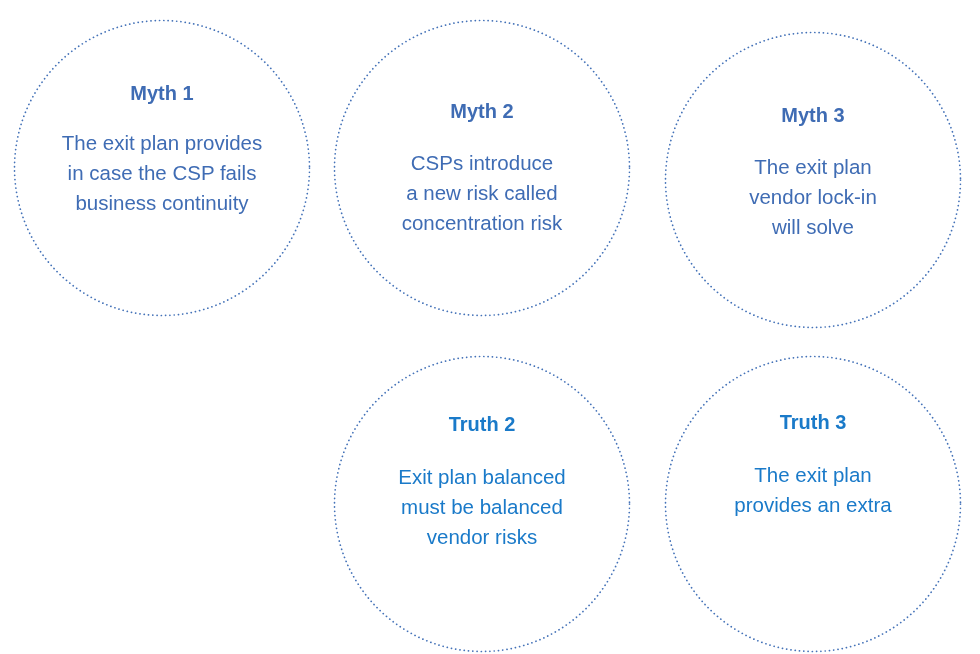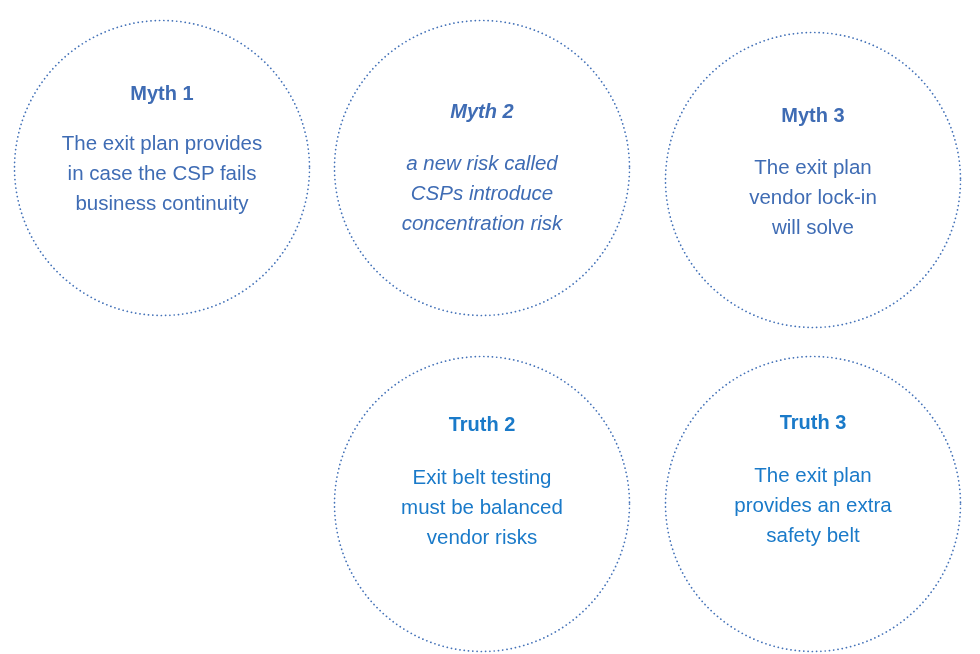--- a/index.html
+++ b/index.html
@@ -79,21 +79,21 @@
   
   #cell-myth-1  { left: 13px;  top: 12px;  }
   #cell-myth-2  { left: 333px; top: 12px;  }
   #cell-myth-3  { left: 664px; top: 24px;  }
   #cell-truth-1 { left: 13px;  top: 348px; }
   #cell-truth-2 { left: 333px; top: 348px; }
   #cell-truth-3 { left: 664px; top: 348px; }
 
   
   #cell-myth-1  .circle-content { top: 62px; }
-  #cell-myth-2  .circle-content { top: 80px; font-style: italic; }
+  #cell-myth-2  .circle-content { top: 80px; }
   #cell-myth-3  .circle-content { top: 72px; }
   #cell-truth-1 .circle-content { top: 55px; }
   #cell-truth-2 .circle-content { top: 57px; }
   #cell-truth-3 .circle-content { top: 55px; }
 
   
   #cell-myth-1  .circle-body { margin-top: 23px; }
   #cell-myth-2  .circle-body { margin-top: 25px; }
   #cell-myth-3  .circle-body { margin-top: 25px; }
   #cell-truth-1 .circle-body { margin-top: 26px; }
@@ -119,22 +119,22 @@
     </div>
   </div>
 
   <div class="circle-cell row-myth" id="cell-myth-2">
     <svg class="circle-ring" viewBox="0 0 298 298">
       <circle cx="149" cy="149" r="147.5" fill="none" stroke="#4472b8" stroke-width="1.7" stroke-linecap="round" stroke-dasharray="0.1 4.2"></circle>
     </svg>
     <div class="circle-content">
       <p class="circle-title">Myth 2</p>
       <p class="circle-body">
+        <span>CSPs introduce</span>
         <span>a new risk called</span>
-        <span>CSPs introduce</span>
         <span>concentration risk</span>
       </p>
     </div>
   </div>
 
   <div class="circle-cell row-myth" id="cell-myth-3">
     <svg class="circle-ring" viewBox="0 0 298 298">
       <circle cx="149" cy="149" r="147.5" fill="none" stroke="#4472b8" stroke-width="1.7" stroke-linecap="round" stroke-dasharray="0.1 4.2"></circle>
     </svg>
     <div class="circle-content">
@@ -148,34 +148,33 @@
   </div>
 
 
   <div class="circle-cell row-truth" id="cell-truth-2">
     <svg class="circle-ring" viewBox="0 0 298 298">
       <circle cx="149" cy="149" r="147.5" fill="none" stroke="#4472b8" stroke-width="1.7" stroke-linecap="round" stroke-dasharray="0.1 4.2"></circle>
     </svg>
     <div class="circle-content">
       <p class="circle-title">Truth 2</p>
       <p class="circle-body">
-        <span>Exit belt testing</span>
+        <span>Exit plan balanced</span>
         <span>must be balanced</span>
         <span>vendor risks</span>
       </p>
     </div>
   </div>
 
   <div class="circle-cell row-truth" id="cell-truth-3">
     <svg class="circle-ring" viewBox="0 0 298 298">
       <circle cx="149" cy="149" r="147.5" fill="none" stroke="#4472b8" stroke-width="1.7" stroke-linecap="round" stroke-dasharray="0.1 4.2"></circle>
     </svg>
     <div class="circle-content">
       <p class="circle-title">Truth 3</p>
       <p class="circle-body">
         <span>The exit plan</span>
         <span>provides an extra</span>
-        <span>safety belt</span>
       </p>
     </div>
   </div>
 
 </div>
 
 </body></html>

